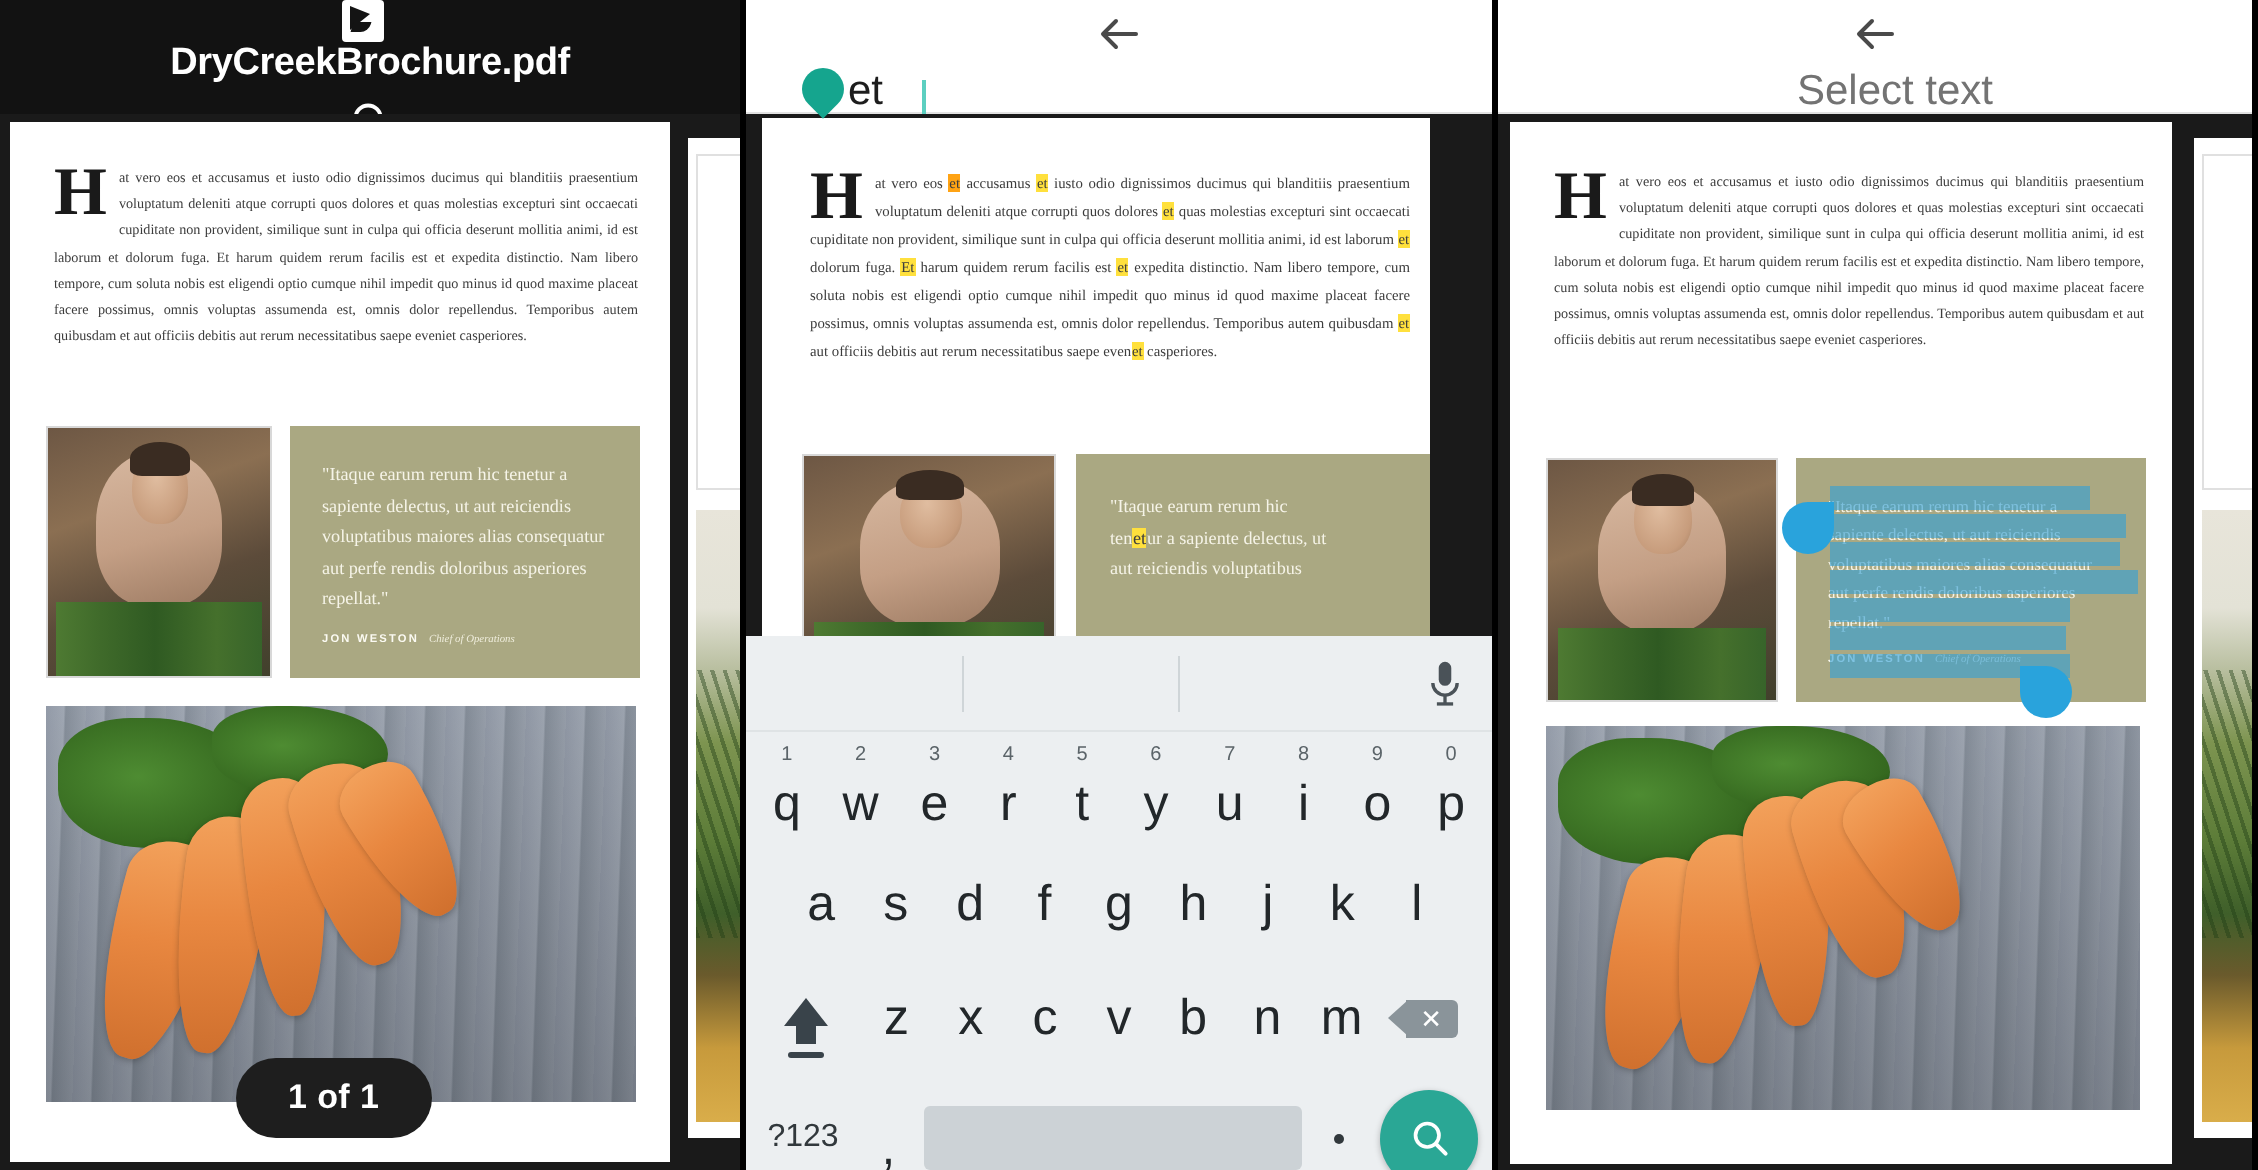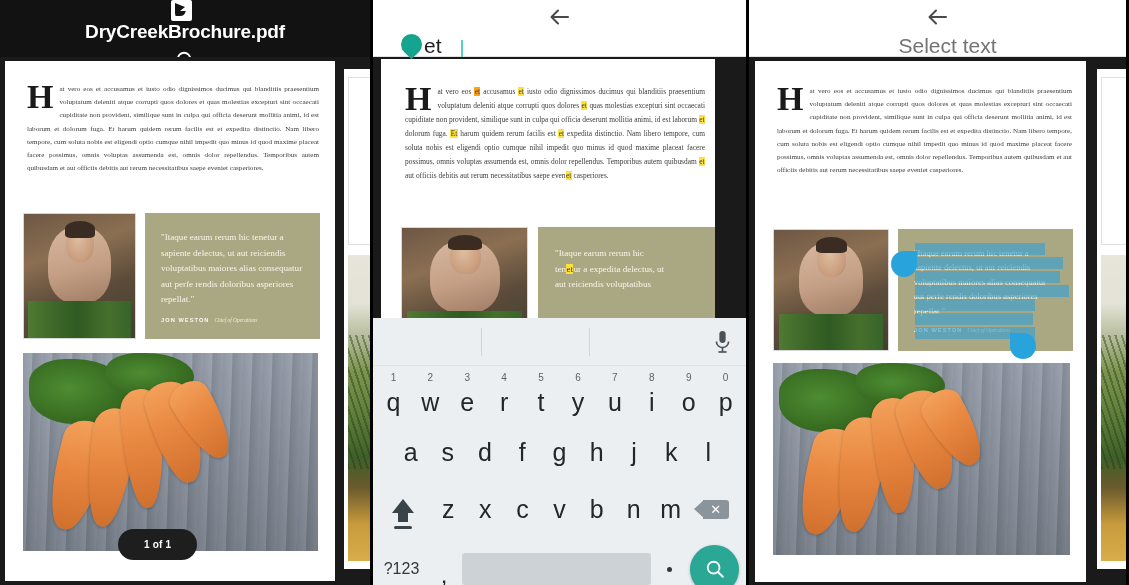--- a/index.html
+++ b/index.html
@@ -167,21 +167,21 @@
         #6a5a2c 76%, #c79a3c 88%, #d9ad4a 100%);
   }
   .vineyard::after {
     content: ""; position: absolute; left: 0; right: 0; top: 26%; height: 44%;
     background: repeating-linear-gradient(72deg, rgba(30,60,20,.42) 0 2px, rgba(255,255,255,0) 2px 6px);
   }
 
   
   .page-pill {
     position: absolute; background: #1e1e1e; color: #fff;
-    font-size: 10px; font-weight: bold; border-radius: 22px;
+    font-size: 17px; font-weight: bold; border-radius: 22px;
     padding: 10px 26px; letter-spacing: .2px;
     z-index: 20;
   }
 
   
   .sel-line {
     position: absolute; background: rgba(50,160,215,.62);
   }
   .sel-handle {
     position: absolute; width: 26px; height: 26px; background: #29a3dc; z-index: 22;
@@ -360,21 +360,21 @@
           </div>
 
           <div class="photo-man" style="left:20px;top:168px;width:127px;height:120px;">
             <span class="man-hair"></span>
             <span class="man-head"></span>
           </div>
 
           <div class="quote" style="left:157px;top:168px;width:180px;height:120px;padding:19px 17px 0 17px;">
             <div class="qtext">
               <span>"Itaque earum rerum hic</span><br>
-              <span>ten</span><mark class="hl">et</mark><span>ur a expedita delectus, ut</span><br>
+              <span>ten</span><mark class="hl">et</mark><span>ur a sapiente delectus, ut</span><br>
               <span>aut reiciendis voluptatibus</span>
             </div>
           </div>
 
         </div>
       </div>
     </div>
 
     <div class="keyboard">
       <div class="suggestbar">

